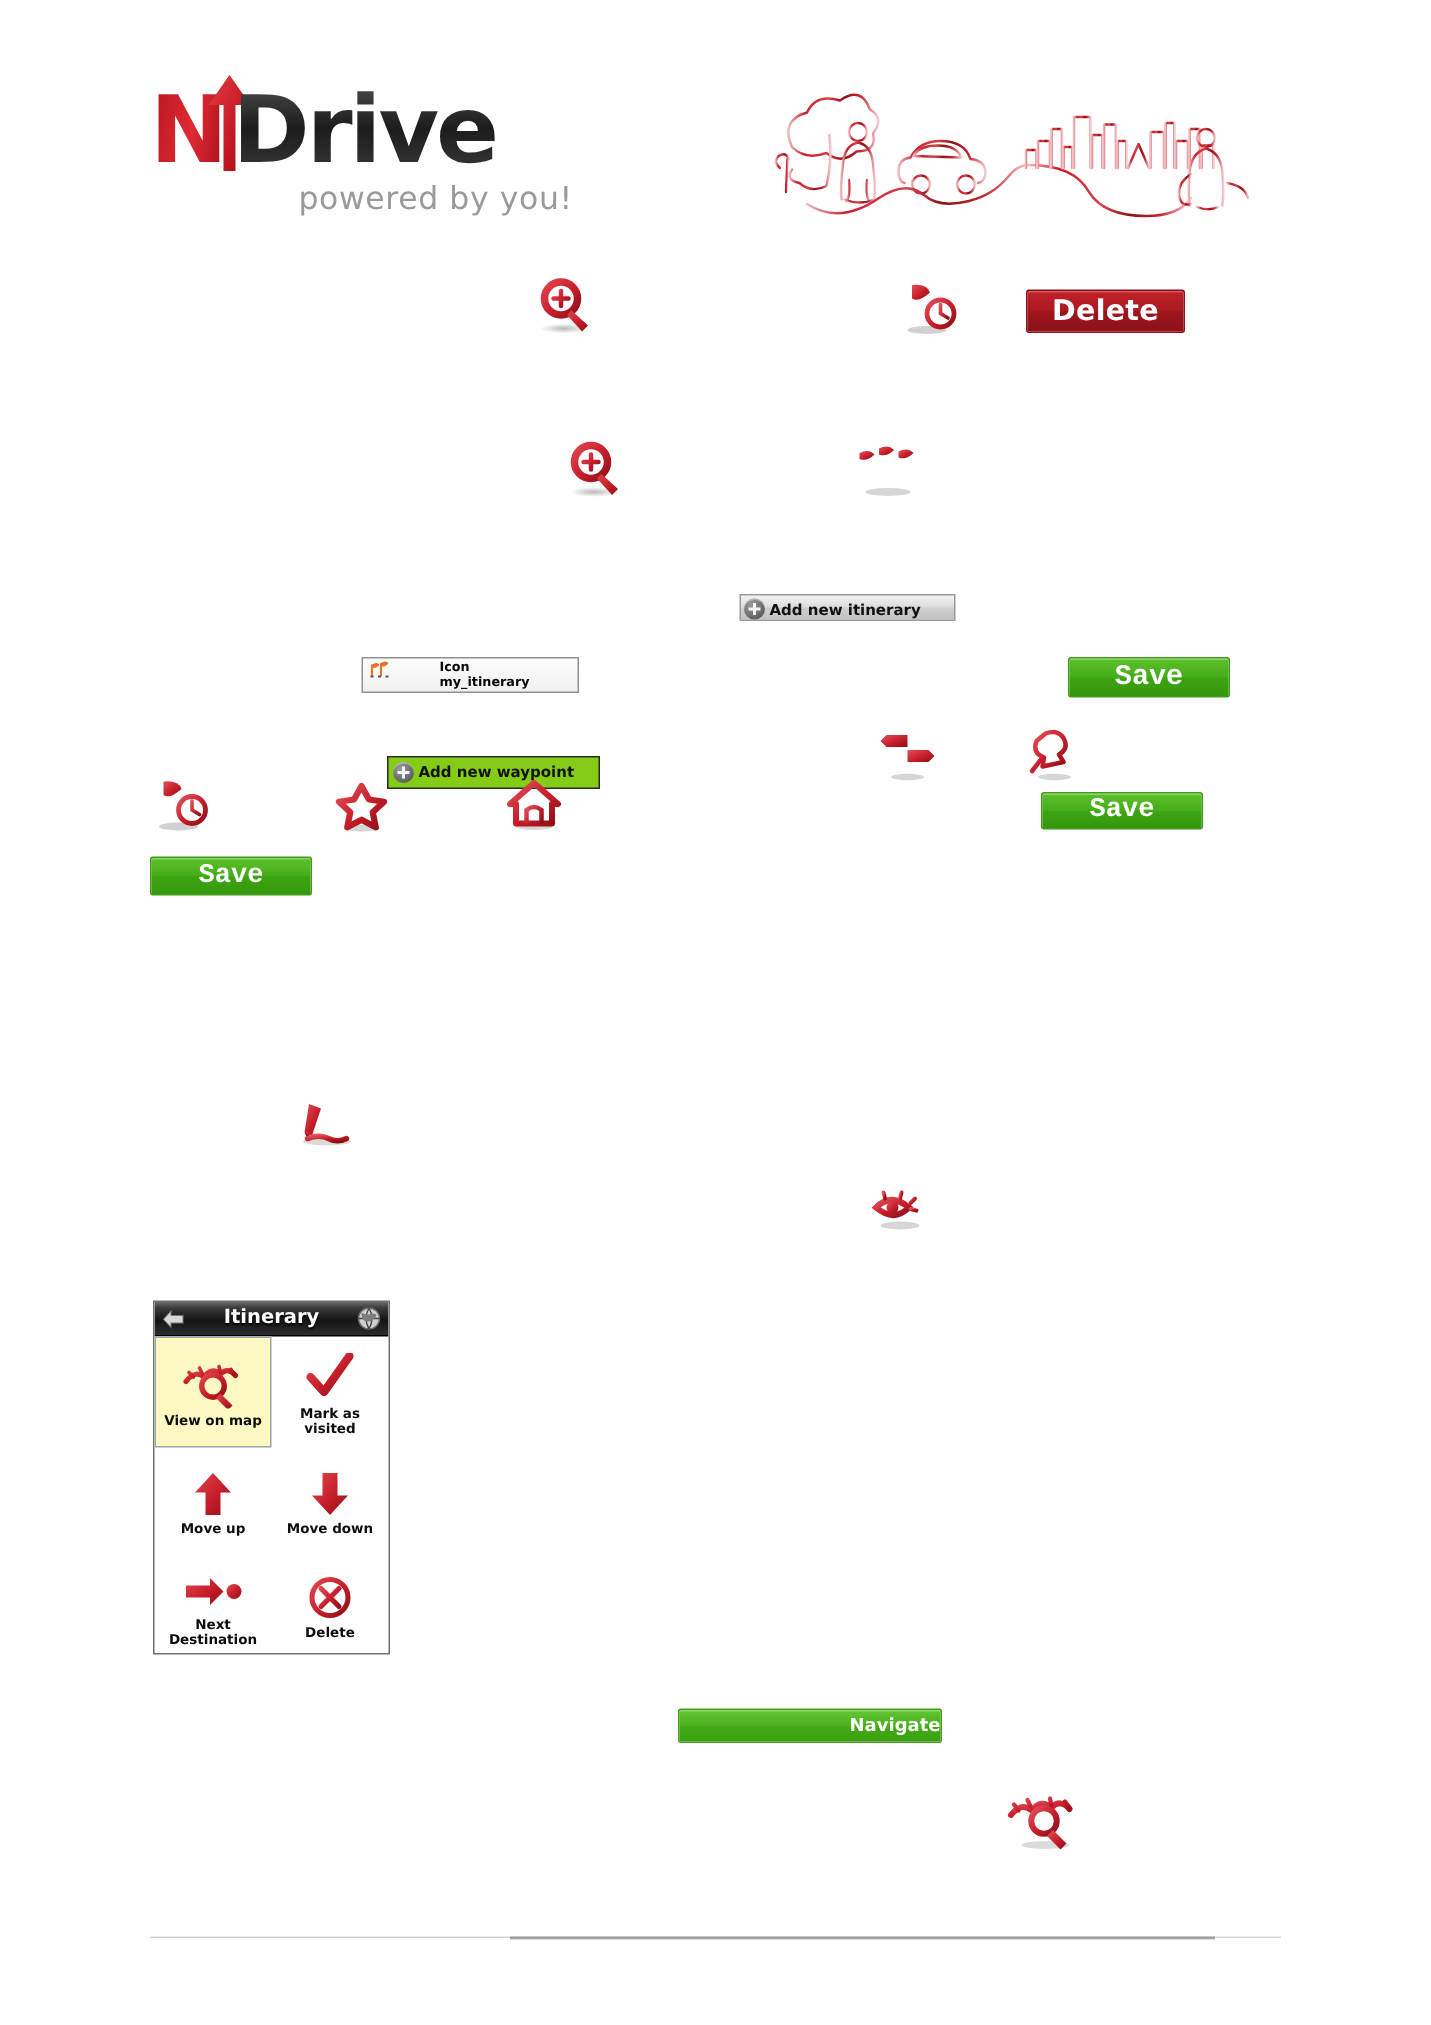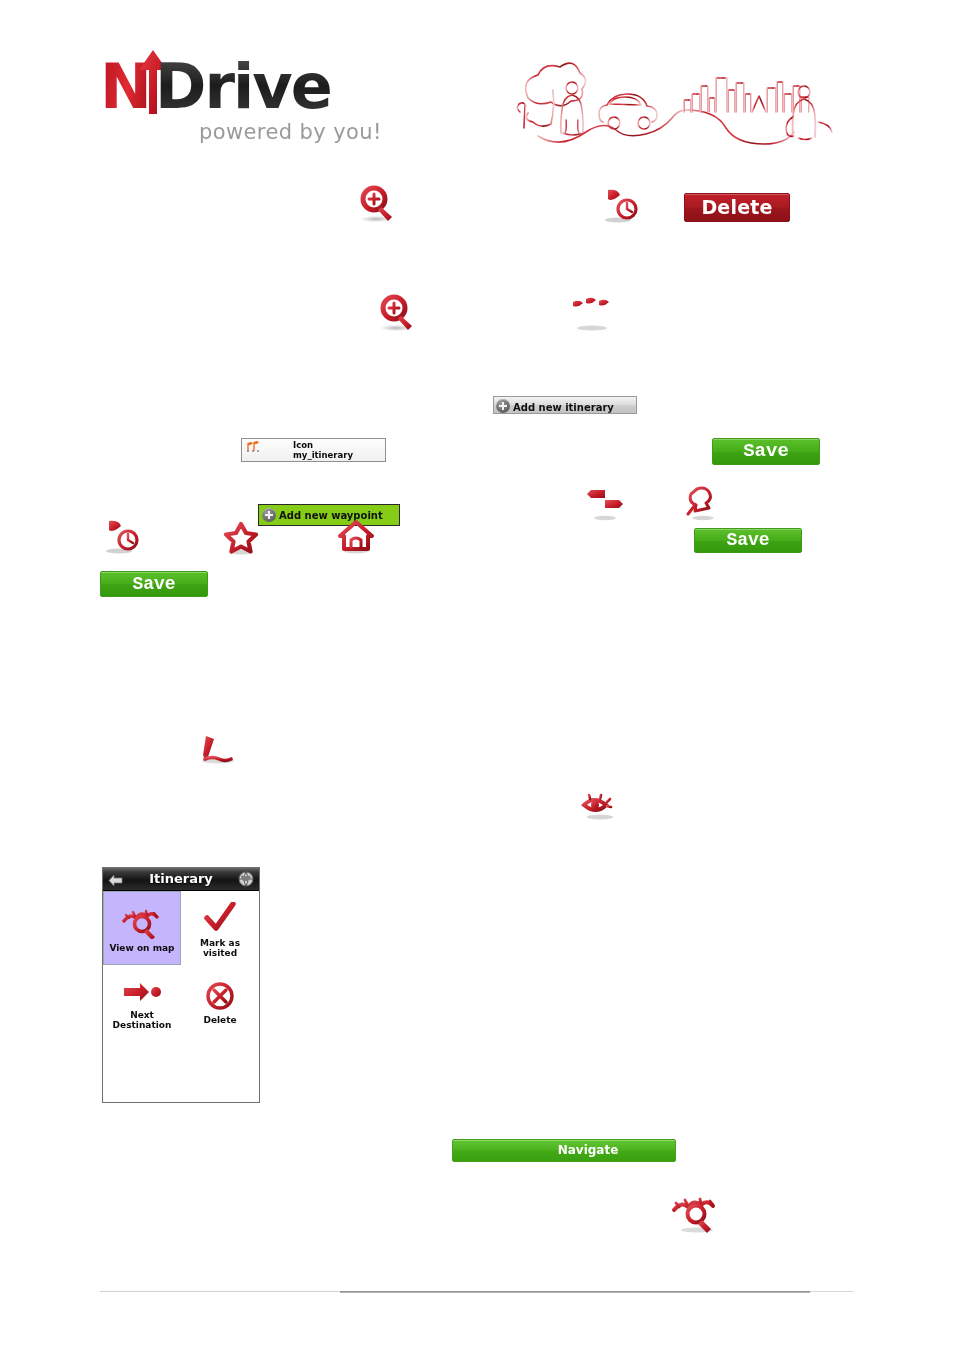--- a/index.html
+++ b/index.html
@@ -110,23 +110,22 @@
     left: 452px; top: 1139px;
     width: 174px; height: 21px;
     border-radius: 2px;
     background: linear-gradient(180deg,#63c533 0%, #4cb21d 48%, #43aa15 52%, #3aa010 100%);
     border: 1px solid #41a017;
     box-shadow: inset 0 1px 0 rgba(255,255,255,0.3);
     color: #ffffff;
     font-size: 12px;
     font-weight: bold;
     line-height: 21px;
-    text-align: center;
-    font-family: "DejaVu Sans", sans-serif;
-    padding-left: 48px;
+    text-align: right;
+    font-family: "DejaVu Sans", sans-serif;
   }
 
   
   .btn-add-gray {
     position: absolute;
     left: 493px; top: 396px;
     width: 144px; height: 18px;
     background: linear-gradient(180deg,#f3f3f3 0%, #dcdcdc 48%, #cfcfcf 52%, #c2c2c2 100%);
     border: 1px solid #9a9a9a;
     display: flex; align-items: flex-end;
@@ -226,21 +225,21 @@
   }
   .device-cell {
     position: relative;
     display: flex;
     flex-direction: column;
     align-items: center;
     justify-content: center;
     box-sizing: border-box;
   }
   .device-cell.selected {
-    background: #c4b5fd;
+    background: #fef9c3;
     border: 1px solid #9aa6b4;
   }
   .cell-icon {
     height: 36px;
     display: flex;
     align-items: flex-end;
     justify-content: center;
   }
   .cell-label {
     margin-top: 4px;
@@ -563,21 +562,37 @@
           <svg width="34" height="32" viewBox="0 0 34 32">
             <path d="M4 16 L13 26 L30 2" fill="none" stroke="url(#gRed3)" stroke-width="5.5" stroke-linecap="round" stroke-linejoin="round"></path>
           </svg>
         </span>
         <span class="cell-label">
           <span>Mark as</span><br>
           <span>visited</span>
         </span>
       </div>
 
-
+      <div class="device-cell">
+        <span class="cell-icon">
+          <svg width="26" height="30" viewBox="0 0 26 30">
+            <path d="M13 1 L25 14 L18 14 L18 29 L8 29 L8 14 L1 14 Z" fill="url(#gRed3)"></path>
+          </svg>
+        </span>
+        <span class="cell-label">Move up</span>
+      </div>
+
+      <div class="device-cell">
+        <span class="cell-icon">
+          <svg width="26" height="30" viewBox="0 0 26 30">
+            <path d="M13 29 L25 16 L18 16 L18 1 L8 1 L8 16 L1 16 Z" fill="url(#gRed3)"></path>
+          </svg>
+        </span>
+        <span class="cell-label">Move down</span>
+      </div>
 
       <div class="device-cell">
         <span class="cell-icon">
           <svg width="40" height="26" viewBox="0 0 40 26">
             <path d="M2 8 L18 8 L18 3 L27 12 L18 21 L18 16 L2 16 Z" fill="url(#gRed3)"></path>
             <circle cx="34" cy="12" r="5" fill="url(#gRed3)"></circle>
           </svg>
         </span>
         <span class="cell-label">
           <span>Next</span><br>

